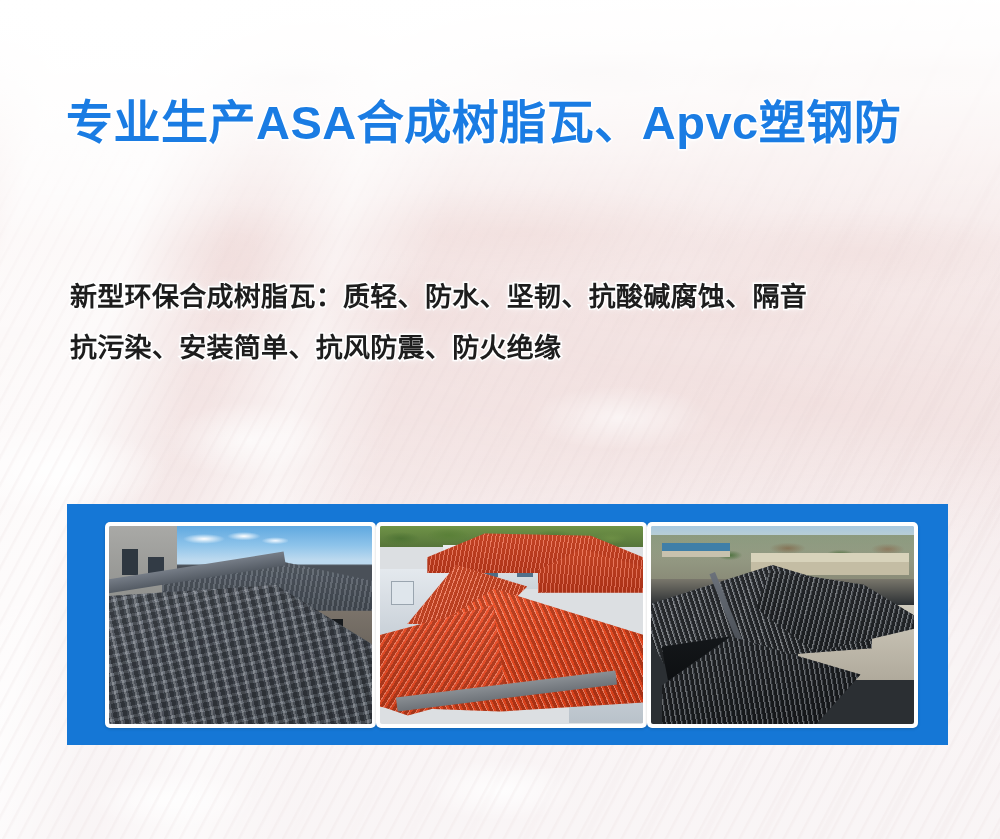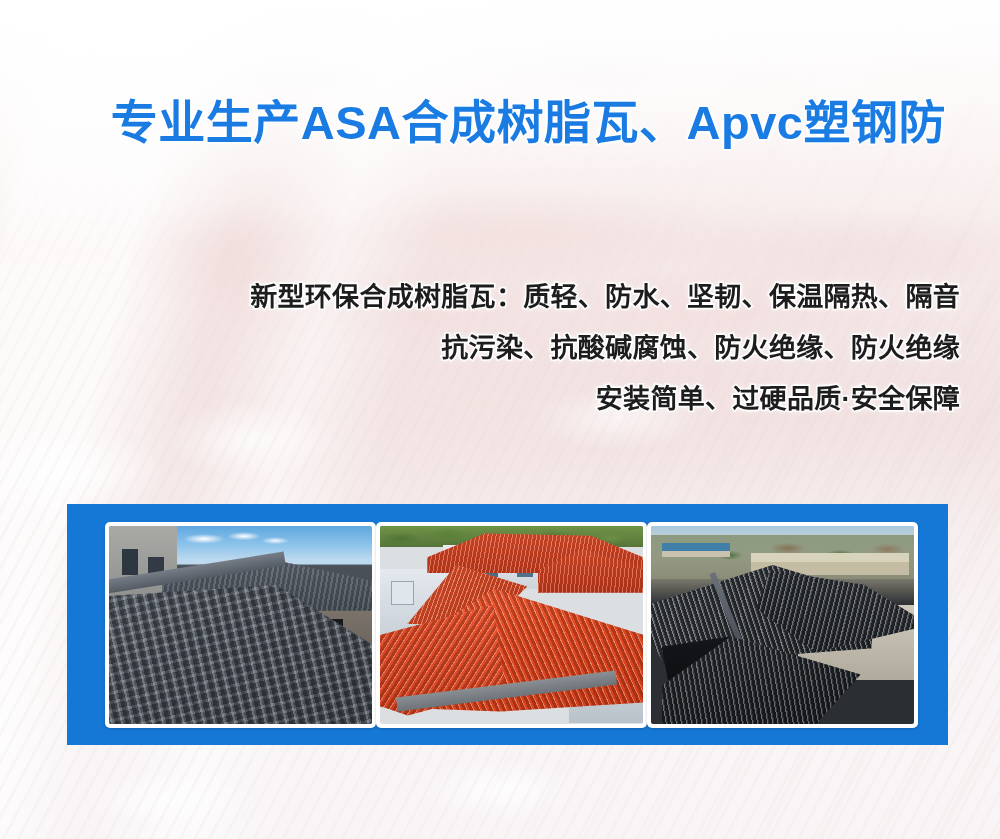--- a/index.html
+++ b/index.html
@@ -11,21 +11,20 @@
   body {
     font-family: "Liberation Sans", "DejaVu Sans", sans-serif;
   }
 
   #banner {
     position: relative;
     width: 1000px;
     height: 839px;
     overflow: hidden;
     background: #f6eff0;
-    text-align: right;
   }
 
   
   .bg-layer {
     position: absolute;
     inset: 0;
     pointer-events: none;
   }
 
   
@@ -421,23 +420,22 @@
   <div class="bg-layer bg-ridges"></div>
   <div class="bg-layer bg-veil"></div>
 
   <div class="content">
 
     <div class="headline">
       <div class="headline-line">专业生产ASA合成树脂瓦、Apvc塑钢防</div>
     </div>
 
     <div class="subtitle">
-      <div class="sub-line">新型环保合成树脂瓦：质轻、防水、坚韧、保温隔热、隔音</div>
-      <div class="sub-line">抗污染、抗酸碱腐蚀、防火绝缘、防火绝缘</div>
-      <div class="sub-line">安装简单、过硬品质·安全保障</div>
+      <div class="sub-line">新型环保合成树脂瓦：质轻、防水、坚韧、抗酸碱腐蚀、隔音</div>
+      <div class="sub-line">抗污染、安装简单、抗风防震、防火绝缘</div>
     </div>
 
     <div class="gallery">
 
       <div class="photo">
         <div class="photo-inner ph1">
           <div class="bldg-left"></div>
           <div class="win-a"></div>
           <div class="win-b"></div>
           <div class="sky-clouds"></div>

